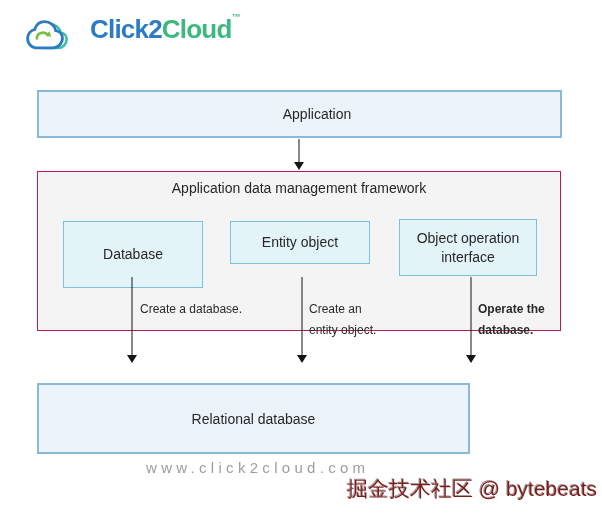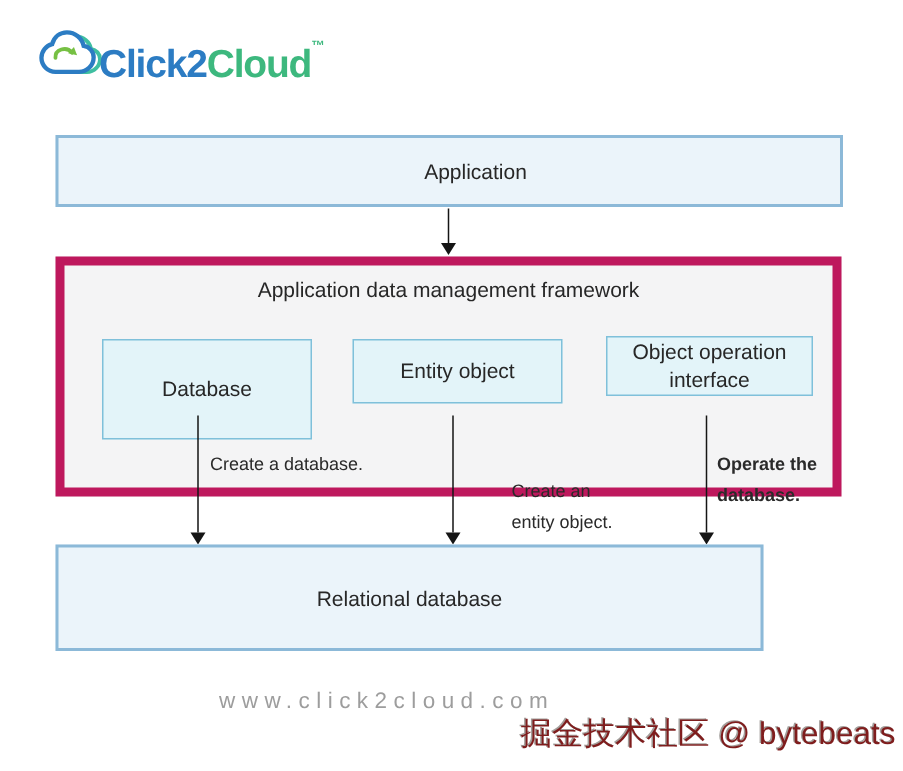--- a/index.html
+++ b/index.html
@@ -5,55 +5,55 @@
   html,body{margin:0;padding:0;}
   body{
     width:602px;height:514px;
     background:#ffffff;
     font-family:"Liberation Sans", sans-serif;
     position:relative;overflow:hidden;
     color:#272727;
   }
 
   
-  .logo{position:absolute;left:20px;top:14px;display:flex;align-items:flex-end;}
+  .logo{position:absolute;left:20px;top:14px;display:flex;align-items:flex-start;gap:24px;}
   .logo-icon{width:56px;height:44px;flex:0 0 auto;}
   .logo-text{font-size:26px;font-weight:700;letter-spacing:-0.8px;margin-left:-10px;white-space:nowrap;}
   .logo-blue{color:#2c7cc3;}
   .logo-green{color:#3db87e;}
   .logo-tm{font-size:9px;color:#3db87e;vertical-align:top;position:relative;top:-2px;font-weight:700;}
 
   
   .box-blue{
     position:absolute;background:#ebf4fa;border:2px solid #8cb9d8;
     display:flex;align-items:center;justify-content:center;
     font-size:14px;color:#272727;text-align:center;
     box-sizing:border-box;
   }
   #app-box{left:37px;top:90px;width:525px;height:48px;padding-left:35px;}
-  #rel-box{left:37px;top:363px;width:472px;height:71px;}
+  #rel-box{left:37px;top:383px;width:433px;height:71px;}
 
   
   .framework{
     position:absolute;left:37px;top:171px;width:524px;height:160px;
-    background:#f4f4f5;border:6px solid #be185d;box-sizing:border-box;
+    background:#f4f4f5;border:1px solid #be185d;box-sizing:border-box;
   }
   .framework-title{
     position:absolute;top:8px;left:0;right:0;text-align:center;
     font-size:14px;color:#272727;
   }
   .inner-box{
     position:absolute;background:#e3f4f9;border:1.5px solid #7fc0da;
     display:flex;align-items:center;justify-content:center;
     font-size:14px;color:#272727;text-align:center;line-height:19px;
     box-sizing:border-box;padding:0 6px;
   }
   #box-database{left:25px;top:49px;width:140px;height:67px;}
   #box-entity{left:192px;top:49px;width:140px;height:43px;}
-  #box-object{left:361px;top:47px;width:138px;height:40px;align-items:flex-end;}
+  #box-object{left:361px;top:47px;width:138px;height:57px;}
 
   
   .arrow{position:absolute;width:12px;}
   .arrow .line{
     position:absolute;left:50%;top:0;transform:translateX(-50%);
     width:0;border-left:1.5px solid #151515;
   }
   .arrow .head{
     position:absolute;left:50%;bottom:0;transform:translateX(-50%);
     width:0;height:0;
@@ -65,21 +65,21 @@
   #arrow-db{left:126px;top:277px;height:86px;}
   #arrow-entity{left:296px;top:277px;height:86px;}
   #arrow-obj{left:465px;top:277px;height:86px;}
   #arrow-db .line,#arrow-entity .line,#arrow-obj .line{height:78px;}
 
   
   .action-label{
     position:absolute;font-size:12px;color:#2a2a2a;line-height:21px;
   }
   #label-db{left:140px;top:299px;width:150px;}
-  #label-entity{left:309px;top:317px;width:82px;margin-left:32px;}
+  #label-entity{left:309px;top:299px;width:82px;}
   #label-obj{left:478px;top:299px;width:82px;font-weight:bold;}
 
   
   .website{
     position:absolute;left:146px;top:459px;
     font-size:15px;letter-spacing:4.3px;color:#9d9d9d;white-space:nowrap;
   }
   .watermark{
     position:absolute;right:5px;top:475px;
     font-size:21px;white-space:nowrap;

